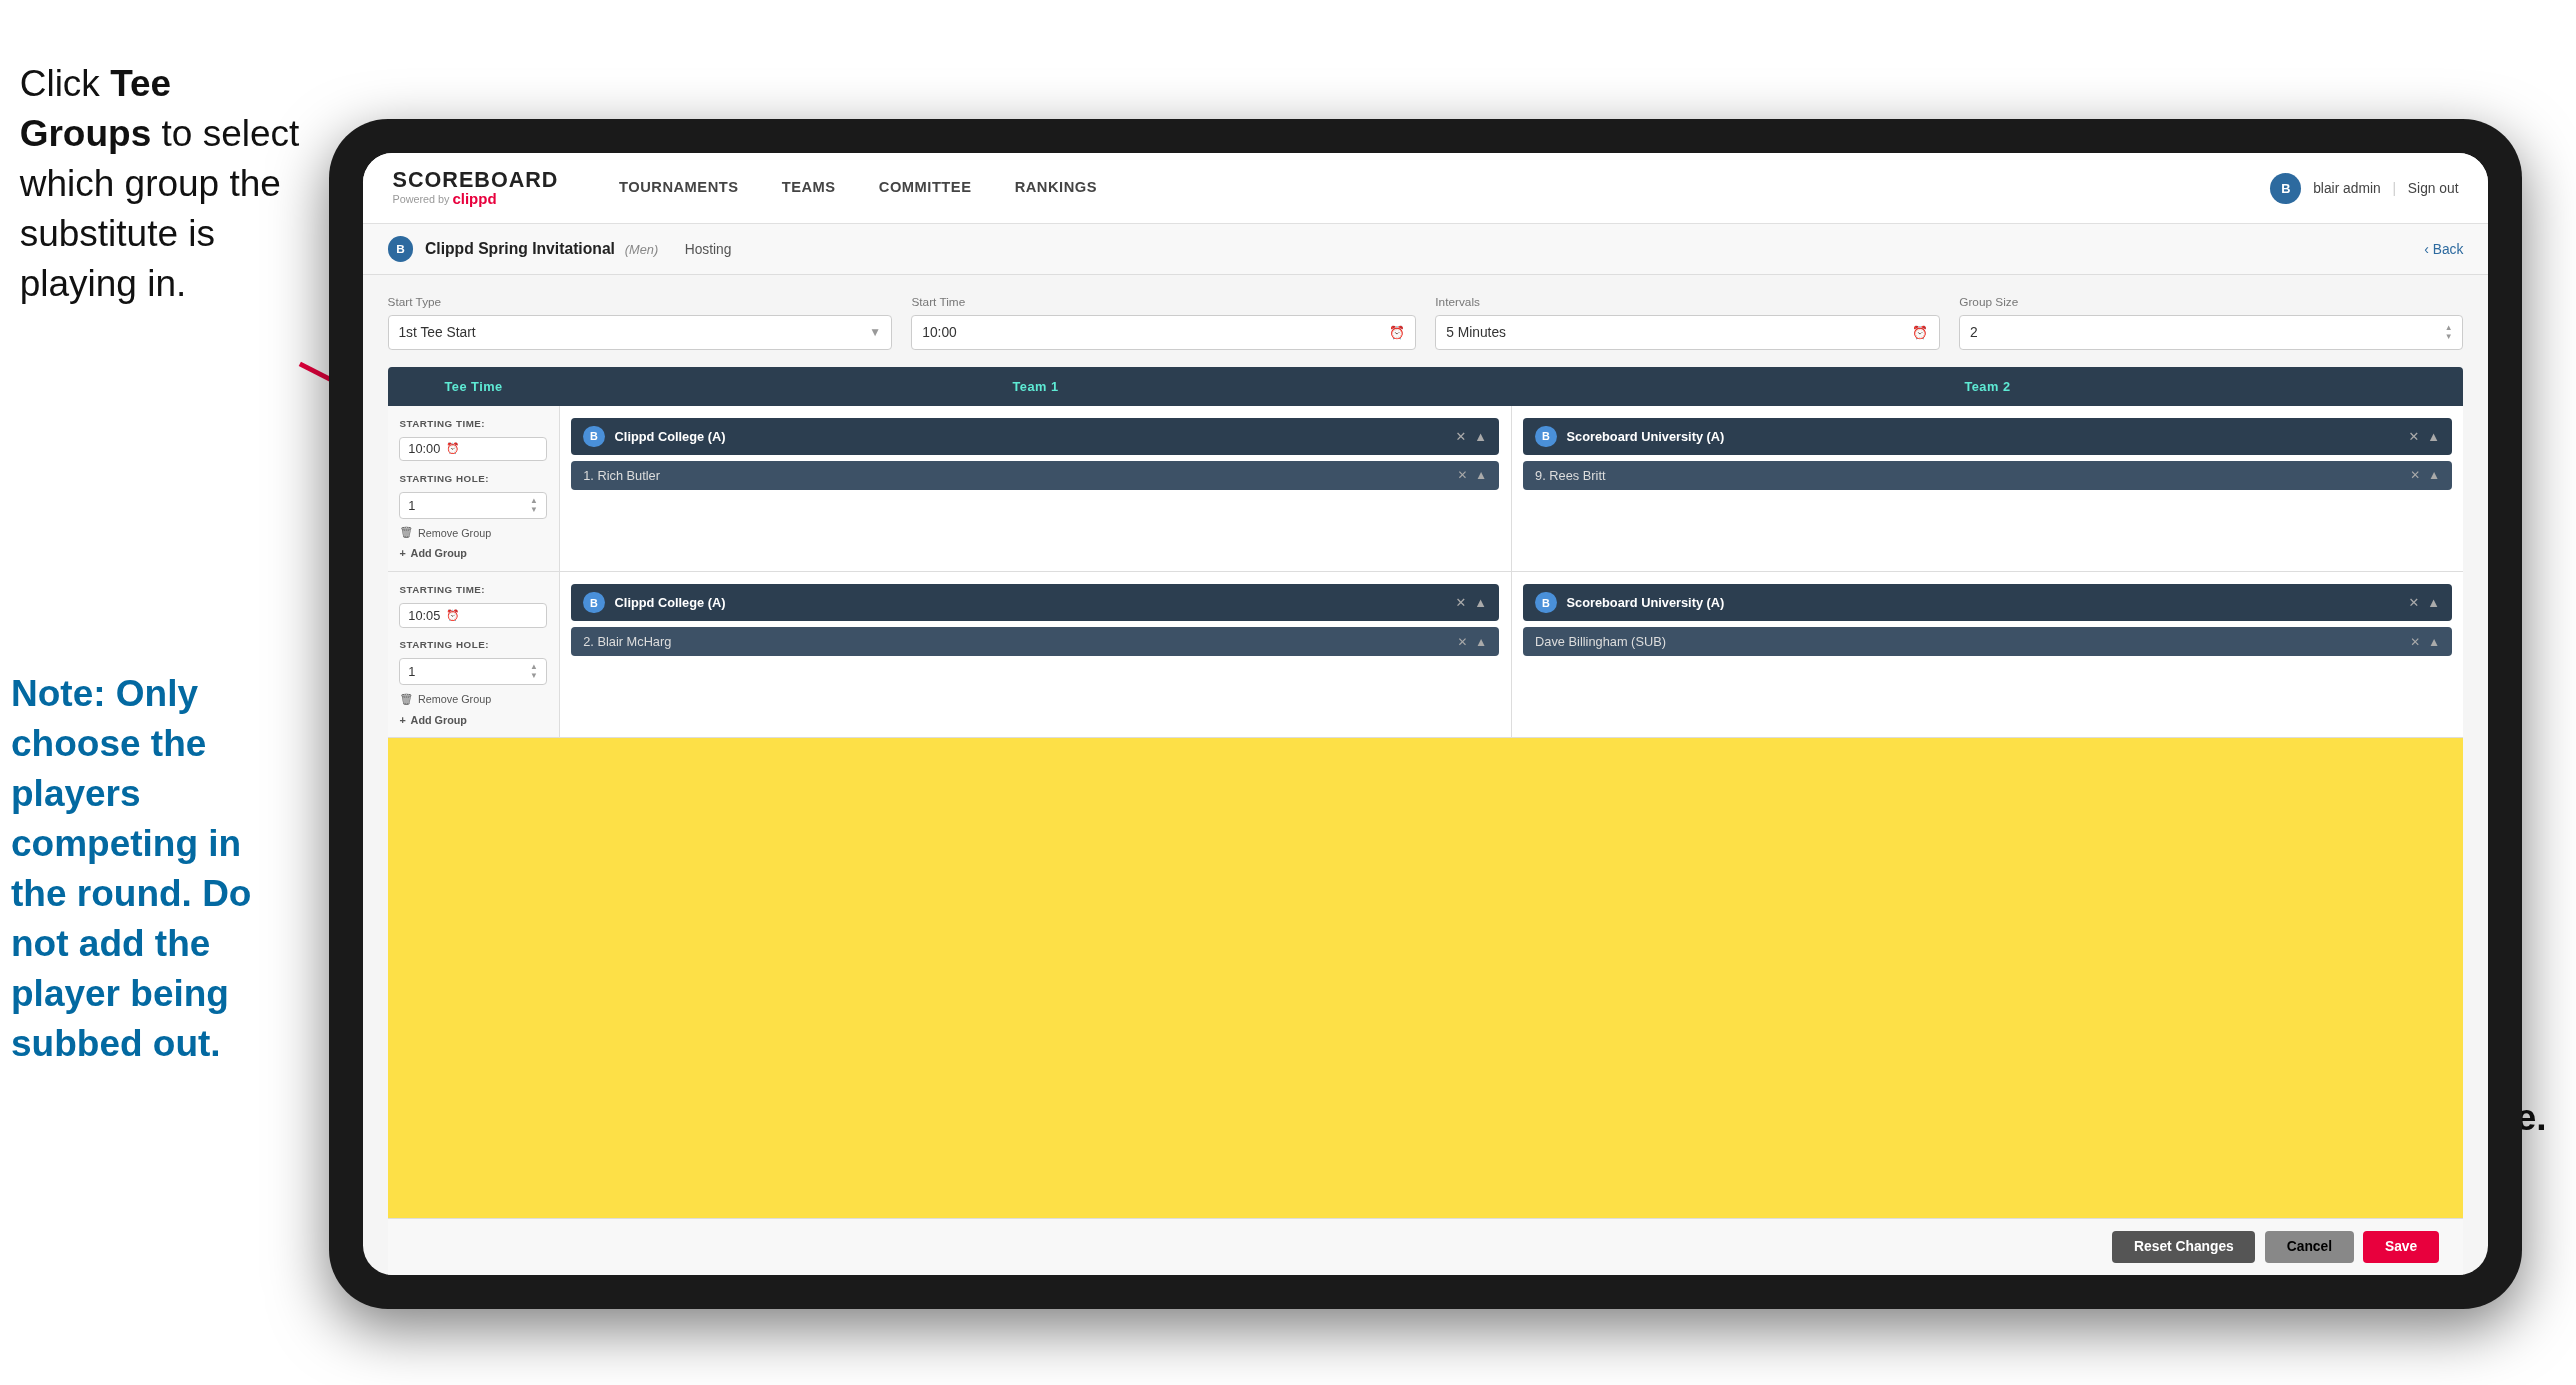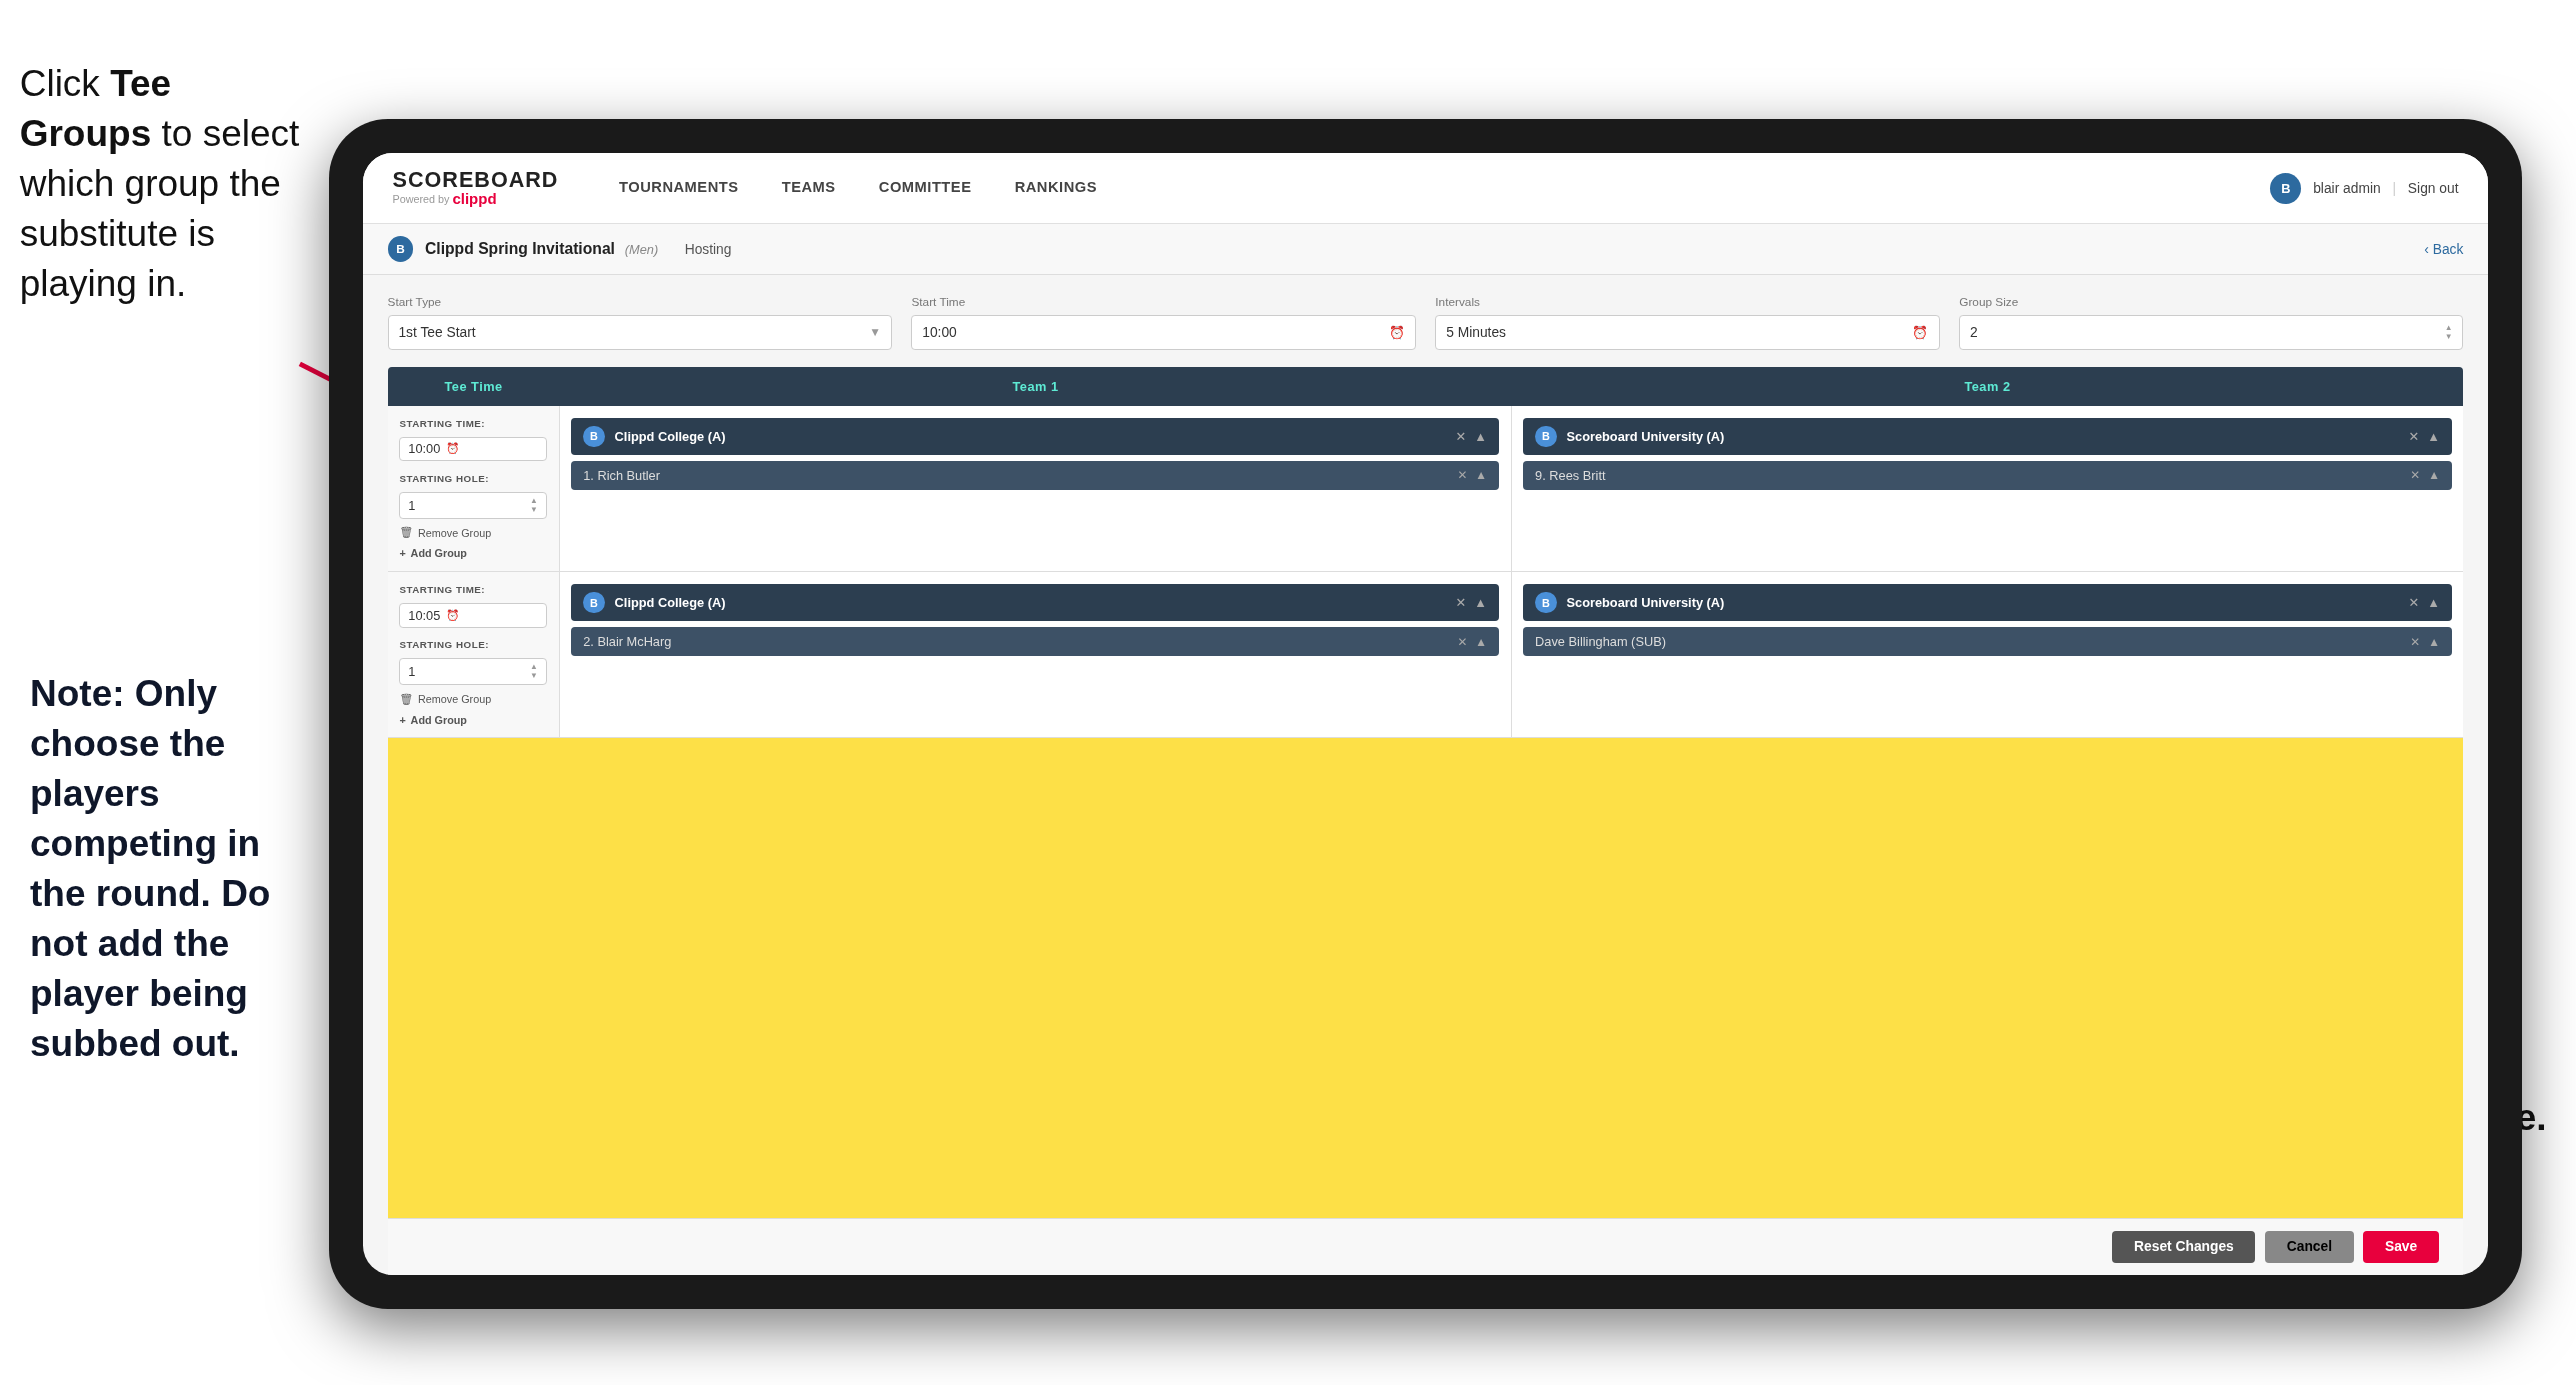--- a/index.html
+++ b/index.html
@@ -25,22 +25,22 @@
     }
     .instruction-text b { font-weight: 800; }
 
     .note-text {
       position: absolute;
       left: 0;
       top: 669px;
       width: 305px;
       font-size: 37px;
       line-height: 1.35;
-      color: #0f172a;
-      padding-left: 30px;
+      color: #0369a1;
+      padding-left: 11px;
     }
     .note-text b { font-weight: 800; }
 
     
     .click-save {
       position: absolute;
       right: 29.5px;
       bottom: 246px;
       font-size: 37px;
       color: #111;

